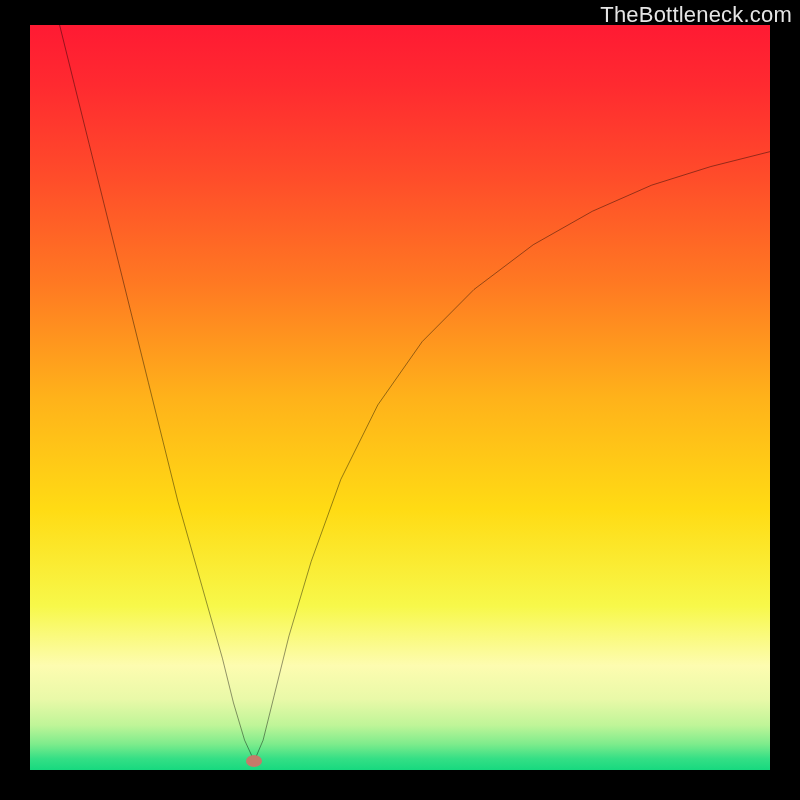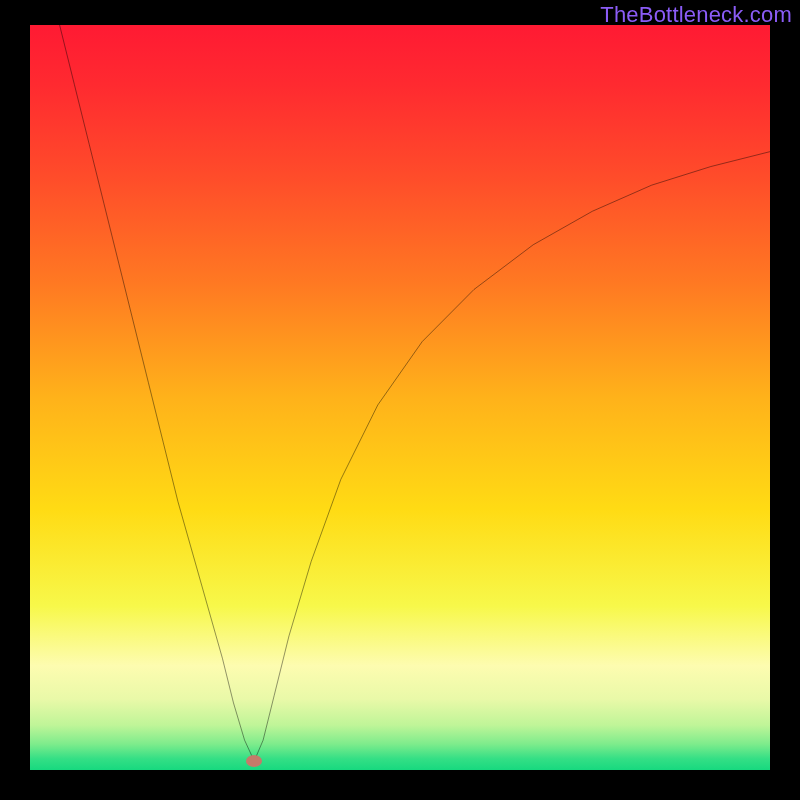--- a/index.html
+++ b/index.html
@@ -14,21 +14,21 @@
   .frame {
     position: relative;
     width: 800px;
     height: 800px;
     background: #000;
   }
   .watermark {
     position: absolute;
     top: 2px;
     right: 8px;
-    color: #8b5cf6;
+    color: #e5e5e5;
     font-size: 22px;
     font-weight: 400;
     letter-spacing: 0.2px;
     z-index: 5;
   }
   .plot {
     position: absolute;
     left: 30px;
     top: 25px;
     width: 740px;

